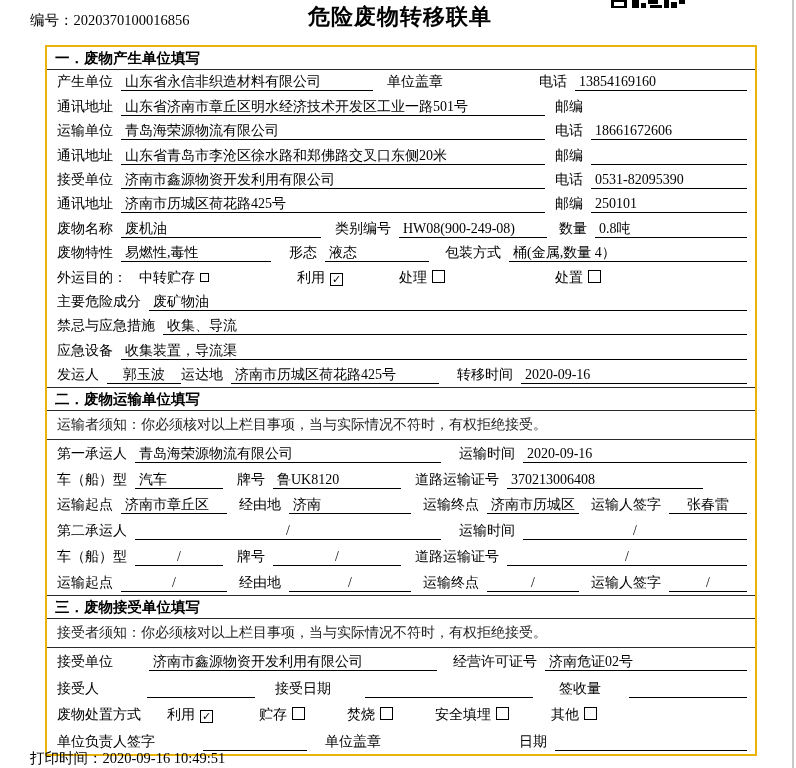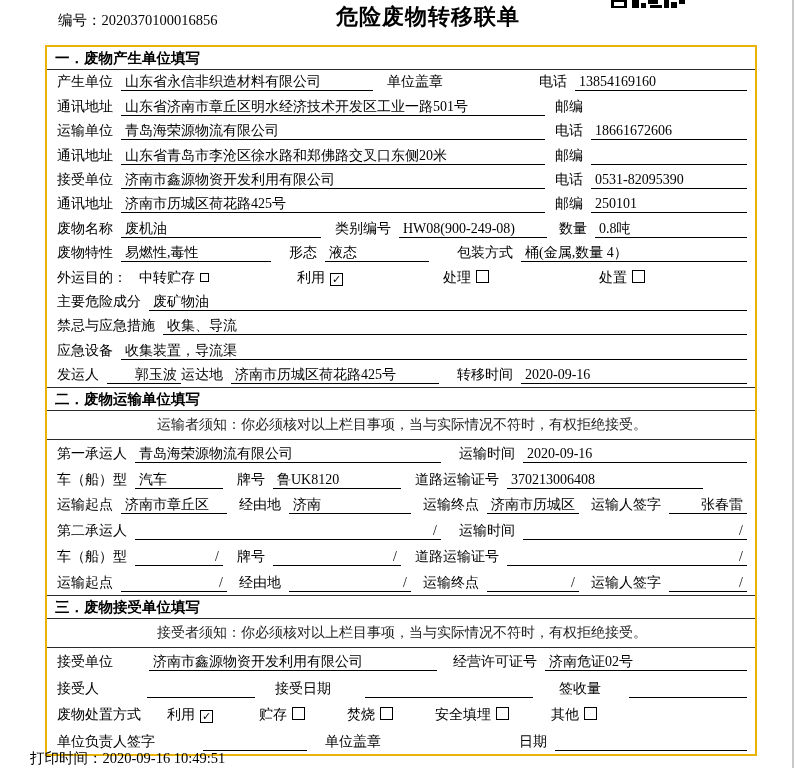--- a/index.html
+++ b/index.html
@@ -1,21 +1,21 @@
 <!DOCTYPE html>
 <html><head>
 <meta charset="utf-8">
 <style>
   * { box-sizing: border-box; }
   html,body { margin:0; padding:0; }
   body {
     width:796px; height:768px; background:#ffffff; overflow:hidden;
     font-family:"Liberation Serif","DejaVu Serif",serif; color:#000;
   }
-  .page { position:relative; width:796px; height:768px;padding-left:28px; }
+  .page { position:relative; width:796px; height:768px; }
   .page-edge { position:absolute; top:0; right:2px; width:2px; height:768px; background:#c8c8c8; }
 
   .doc-header { position:relative; height:45px; }
   .serial { position:absolute; left:30px; top:11px; font-size:14.5px; }
   .doc-title {
     position:absolute; left:240px; top:2px; width:320px; margin:0;
     text-align:center; font-family:"Liberation Sans","DejaVu Sans",sans-serif;
     font-weight:bold; font-size:22px; letter-spacing:1px; color:#000;
   }
   .qr-fragment { position:absolute; top:0; right:111px; }
@@ -25,35 +25,35 @@
     border:2px solid #eab308; background:#fff;
   }
   .sec-header {
     font-family:"Liberation Sans","DejaVu Sans",sans-serif;
     font-weight:bold; font-size:14.5px; line-height:20px; padding:1px 6px 1px 8px;
     border-bottom:1.5px solid #2a2a2a;
   }
   .sec-header.mid { border-top:1.5px solid #2a2a2a; }
   .notice-row {
     font-size:14px; padding:5px 8px 5px 10px;
-    border-bottom:1.5px solid #2a2a2a; color:#222;text-align:center;
+    border-bottom:1.5px solid #2a2a2a; color:#222;
   }
   .row {
     display:flex; align-items:flex-end; padding:0 8px 3px 10px; font-size:14px;
   }
   .s1 .row { height:24.4px; }
   .s2 .row { height:25.8px; }
   .s3 .row { height:26.5px; }
   .lbl { white-space:nowrap; padding-right:8px; flex:none; }
   .val {
     border-bottom:1px solid #000; padding:0 4px; white-space:nowrap;
     overflow:hidden; flex:none; min-height:17px; line-height:17px;
   }
   .val.grow { flex:1 1 auto; }
-  .val.center { text-align:right; }
+  .val.center { text-align:center; }
   .spacer { flex:1 1 auto; }
   .checkbox {
     display:inline-block; width:13px; height:13px; border:1.2px solid #000;
     font-size:11px; line-height:11px; text-align:center; vertical-align:-1px;
     margin-left:5px; font-family:"DejaVu Sans",sans-serif;
   }
   .checkbox.sm { width:9px; height:9px; vertical-align:0; }
   .opt { white-space:nowrap; }
   .footer { position:absolute; left:30px; top:749px; font-size:14.5px; }
 </style>
@@ -135,29 +135,29 @@
         <span class="val" style="width:148px">HW08(900-249-08)</span>
         <span class="lbl" style="margin-left:12px">数量</span>
         <span class="val grow">0.8吨</span>
       </div>
 
       <div class="row">
         <span class="lbl">废物特性</span>
         <span class="val" style="width:150px">易燃性,毒性</span>
         <span class="lbl" style="margin-left:18px">形态</span>
         <span class="val" style="width:104px">液态</span>
-        <span class="lbl" style="margin-left:28px">包装方式</span>
+        <span class="lbl" style="margin-left:16px">包装方式</span>
         <span class="val grow">桶(金属,数量 4）</span>
       </div>
 
       <div class="row">
         <span class="lbl">外运目的：</span>
         <span class="opt" style="margin-left:4px"><span>中转贮存</span><span class="checkbox sm"></span></span>
         <span class="opt" style="margin-left:88px"><span>利用</span><span class="checkbox">✓</span></span>
-        <span class="opt" style="margin-left:100px"><span>处理</span><span class="checkbox"></span></span>
+        <span class="opt" style="margin-left:56px"><span>处理</span><span class="checkbox"></span></span>
         <span class="opt" style="margin-left:110px"><span>处置</span><span class="checkbox"></span></span>
       </div>
 
       <div class="row">
         <span class="lbl">主要危险成分</span>
         <span class="val grow">废矿物油</span>
       </div>
 
       <div class="row">
         <span class="lbl">禁忌与应急措施</span>

